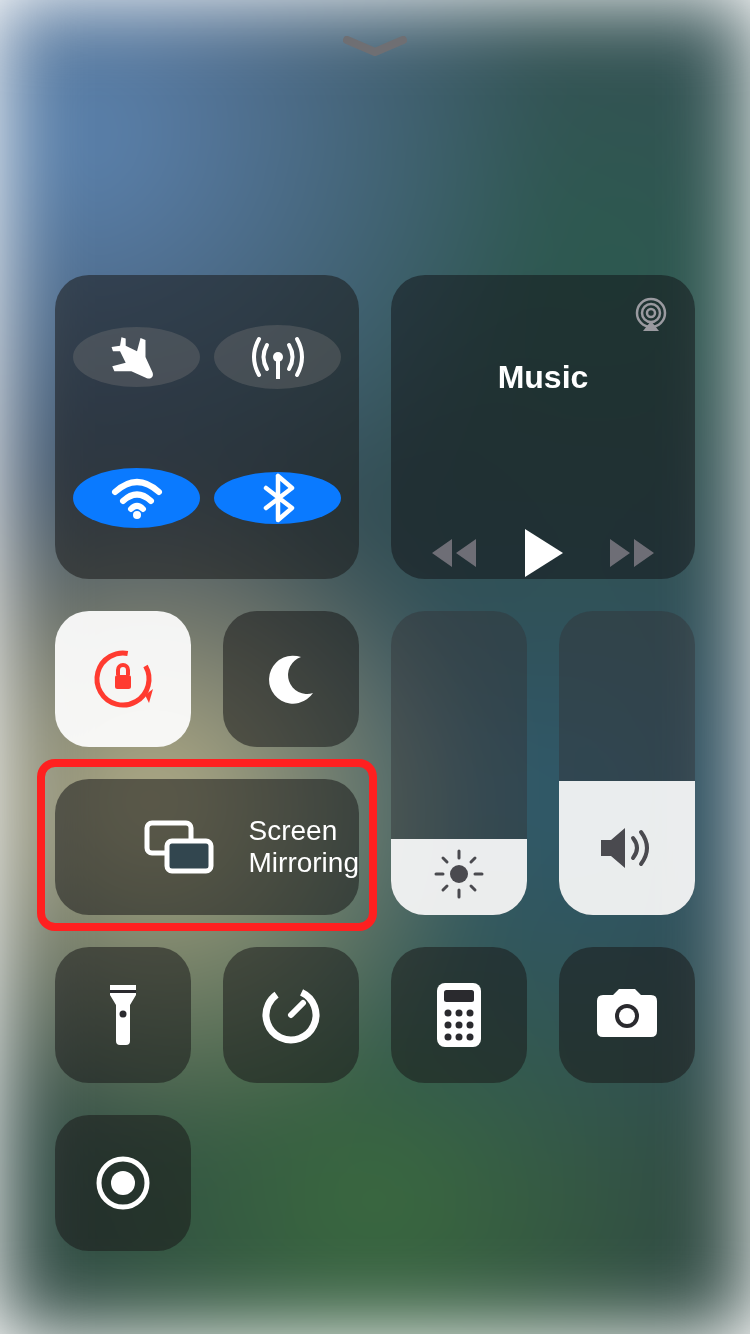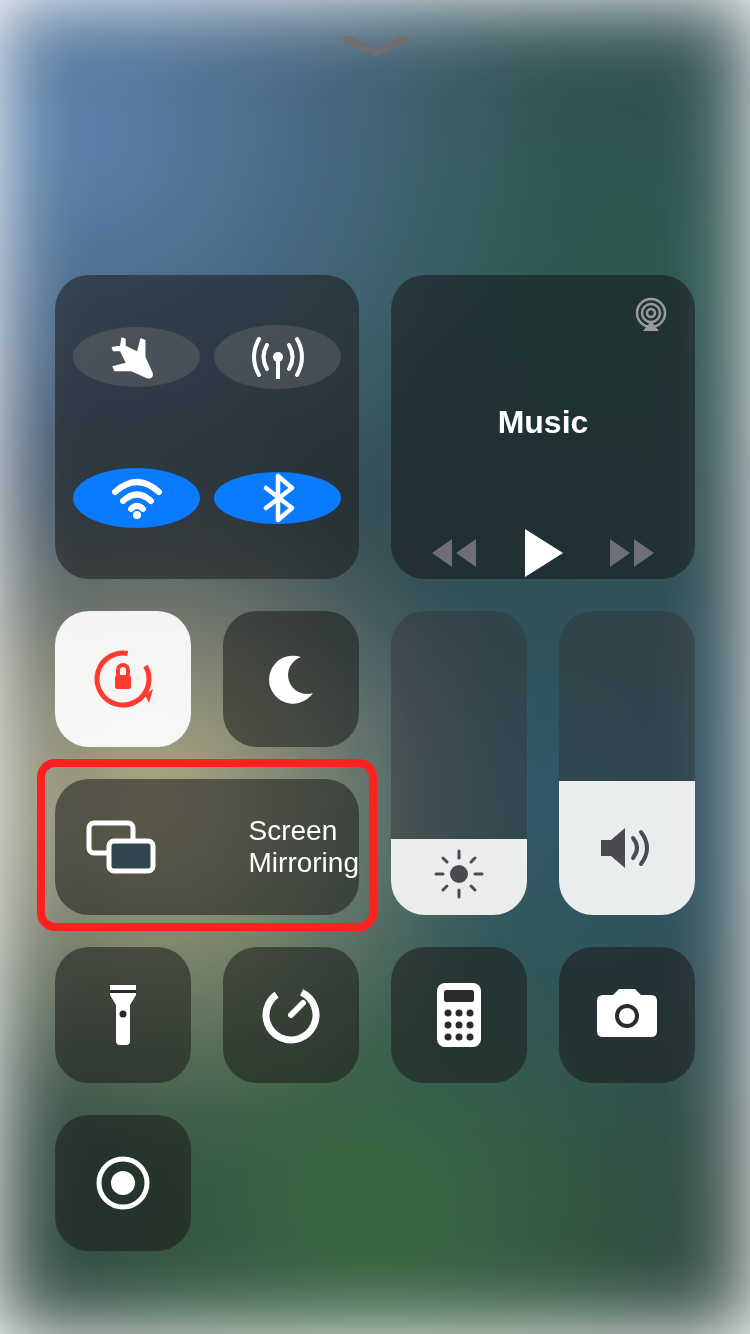--- a/index.html
+++ b/index.html
@@ -69,22 +69,22 @@
     justify-content: center;
     background: rgba(120,120,120,0.35);
   }
   .conn-btn.active {
     background: #0a7aff;
   }
   .media {
     grid-column: 3 / span 2;
     grid-row: 1 / span 2;
     flex-direction: column;
-    justify-content: flex-end;
-    padding-top: 48px;
+    justify-content: space-between;
+    padding-top: 84px;
     background: rgba(15,15,20,0.5);
   }
   .media-title {
     color: #fff;
     font-size: 32px;
     font-weight: 600;
   }
   .media-controls {
     display: flex;
     width: 100%;
@@ -110,21 +110,21 @@
   }
   .slider-fill {
     width: 100%;
     background: rgba(255,255,255,0.9);
     display: flex;
     align-items: center;
     justify-content: center;
   }
   .wide {
     grid-column: 1 / span 2;
-    justify-content: space-between;
+    justify-content: flex-end;
     padding-left: 28px;
     gap: 32px;
   }
   .wide-label {
     color: #fff;
     font-size: 28px;
     line-height: 1.15;
     font-weight: 500;
   }
   .highlight {

